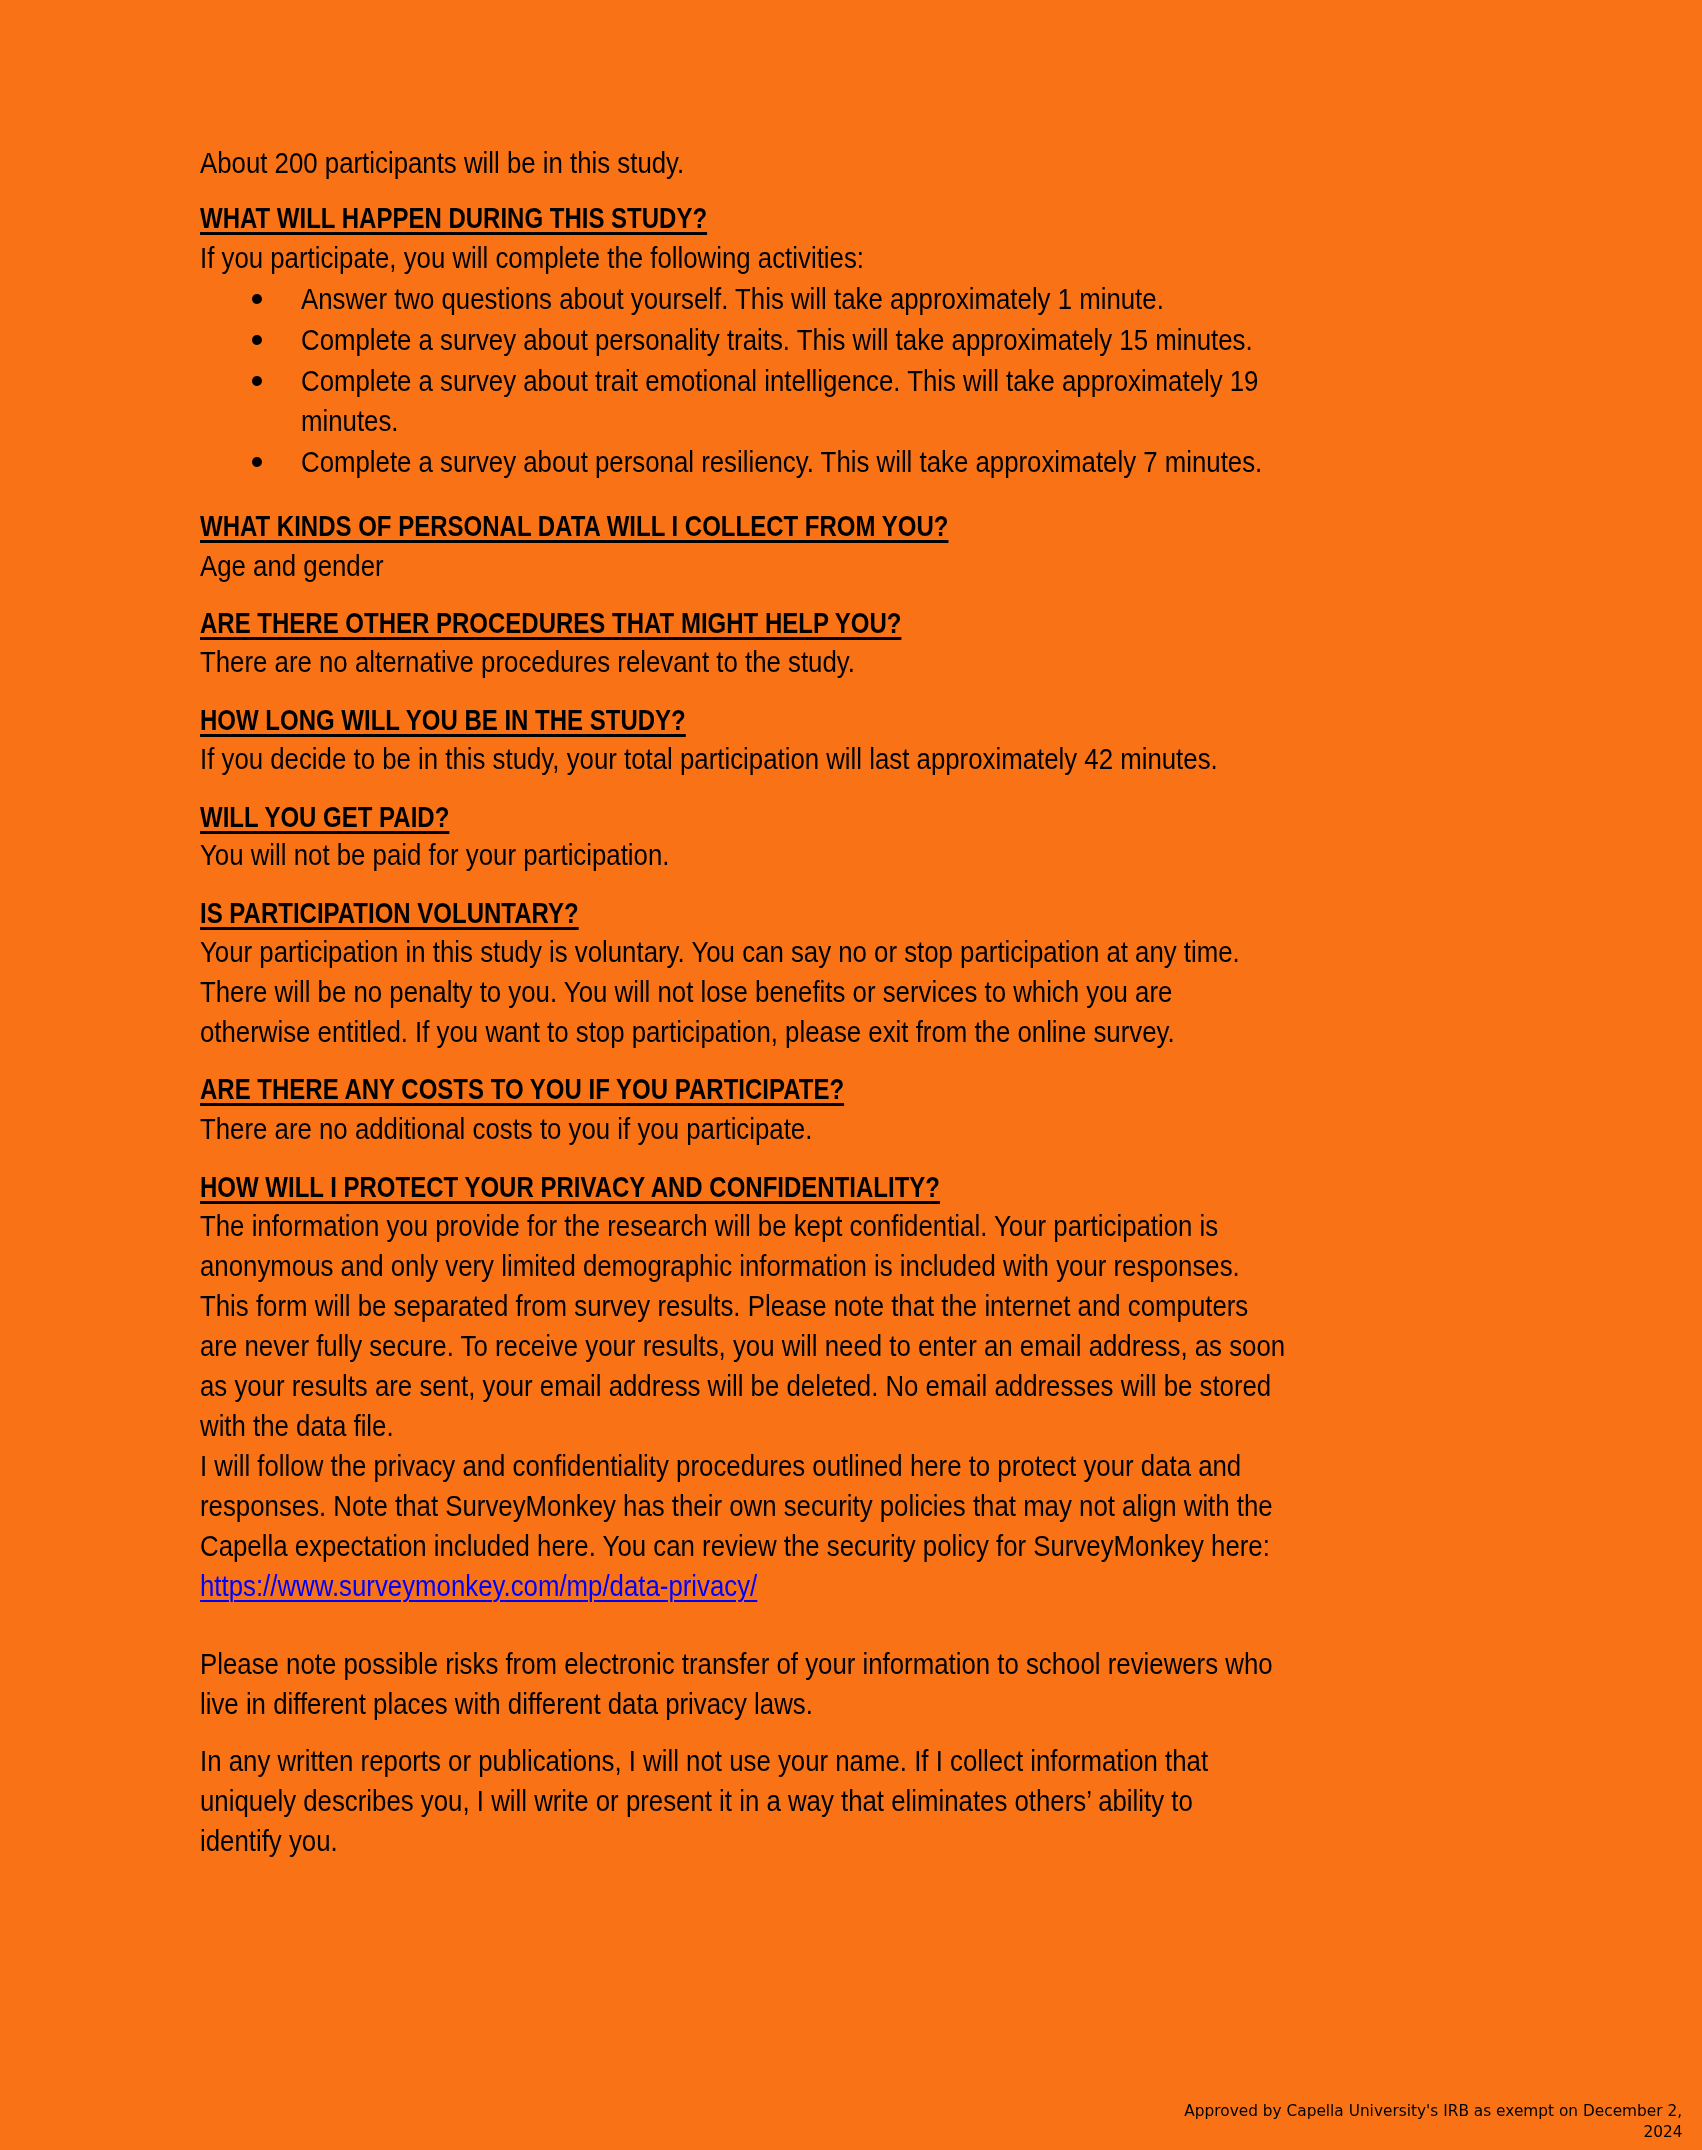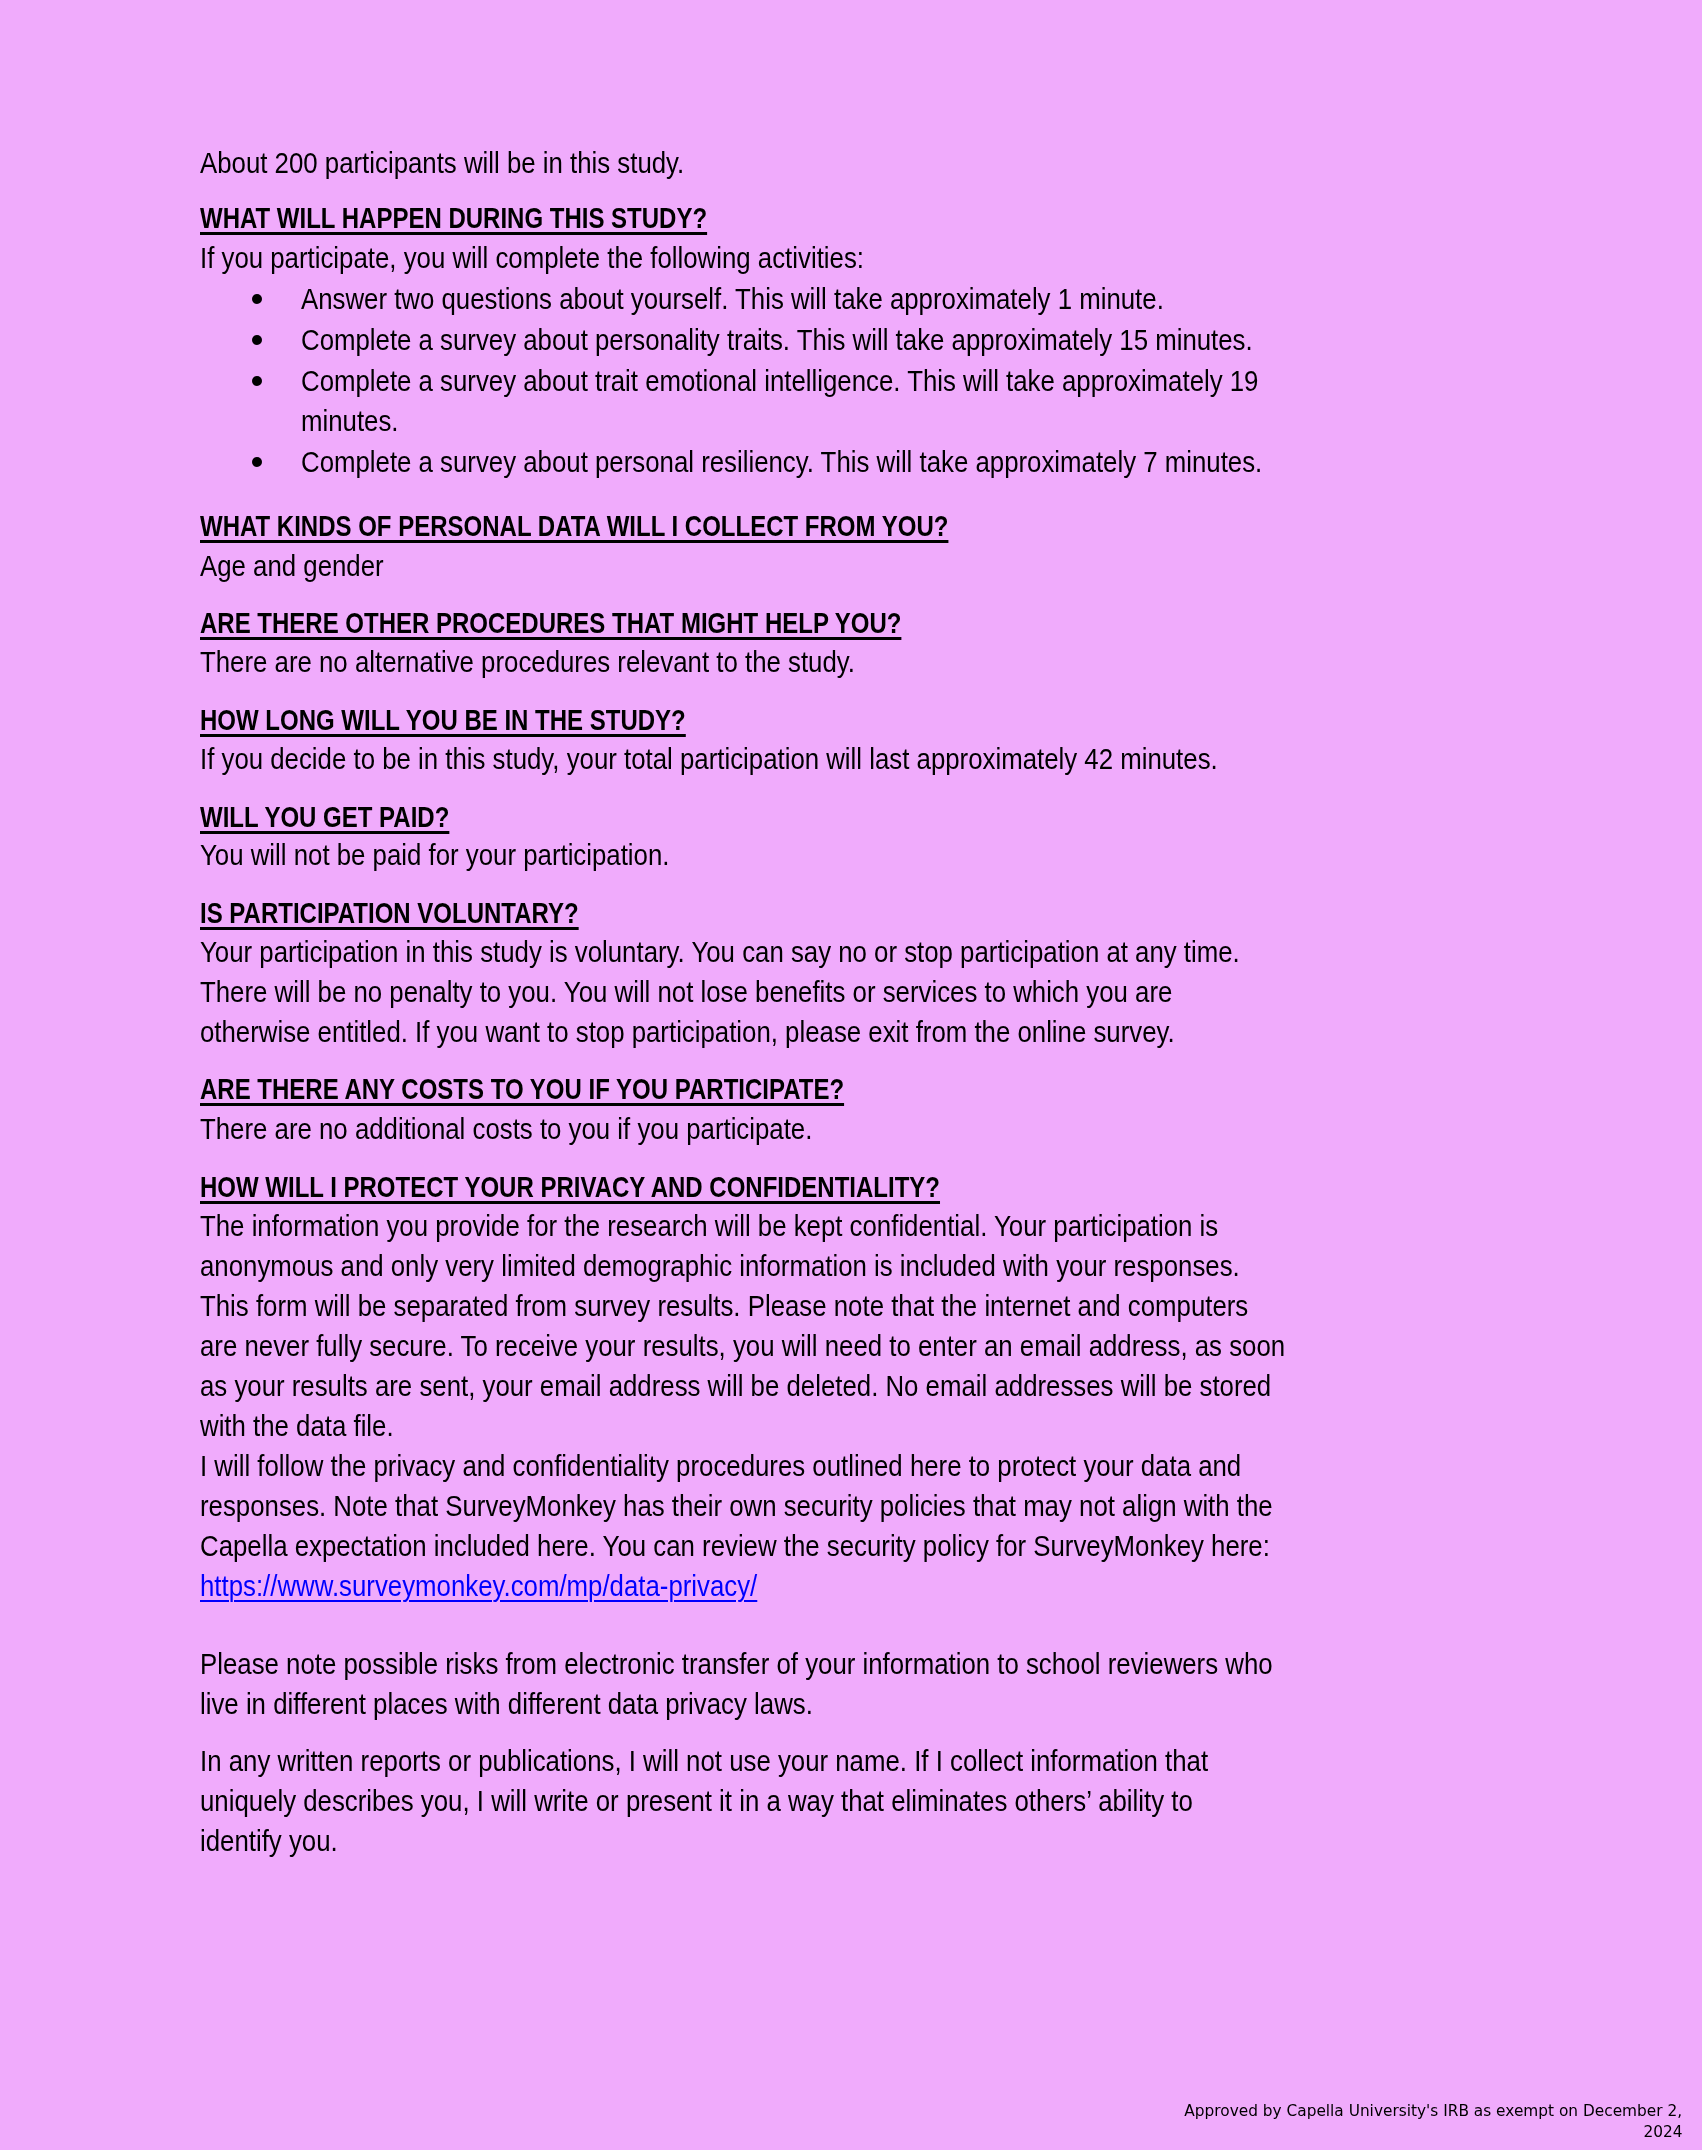--- a/index.html
+++ b/index.html
@@ -1,17 +1,17 @@
 <!DOCTYPE html>
 <html style="font-size:10.7px"><head>
   <meta charset="utf-8">
   <style>
     html, body { margin: 0; padding: 0; background: #ffffff; }
     body { width: 1702px; height: 2151px; position: relative; overflow: hidden; }
-    .page { position: absolute; left: 0; top: 0; width: 1702px; height: 2151px; background: #f0abfc; }
+    .page { position: absolute; left: 0; top: 0; width: 1702px; height: 2151px; background: #f97316; }
     .ln {
       position: absolute;
       left: 200px;
       font-family: "Liberation Sans", sans-serif;
       font-size: 30px;
       line-height: 37px;
       height: 37px;
       color: #000;
       white-space: nowrap;
       transform-origin: 0 50%;

